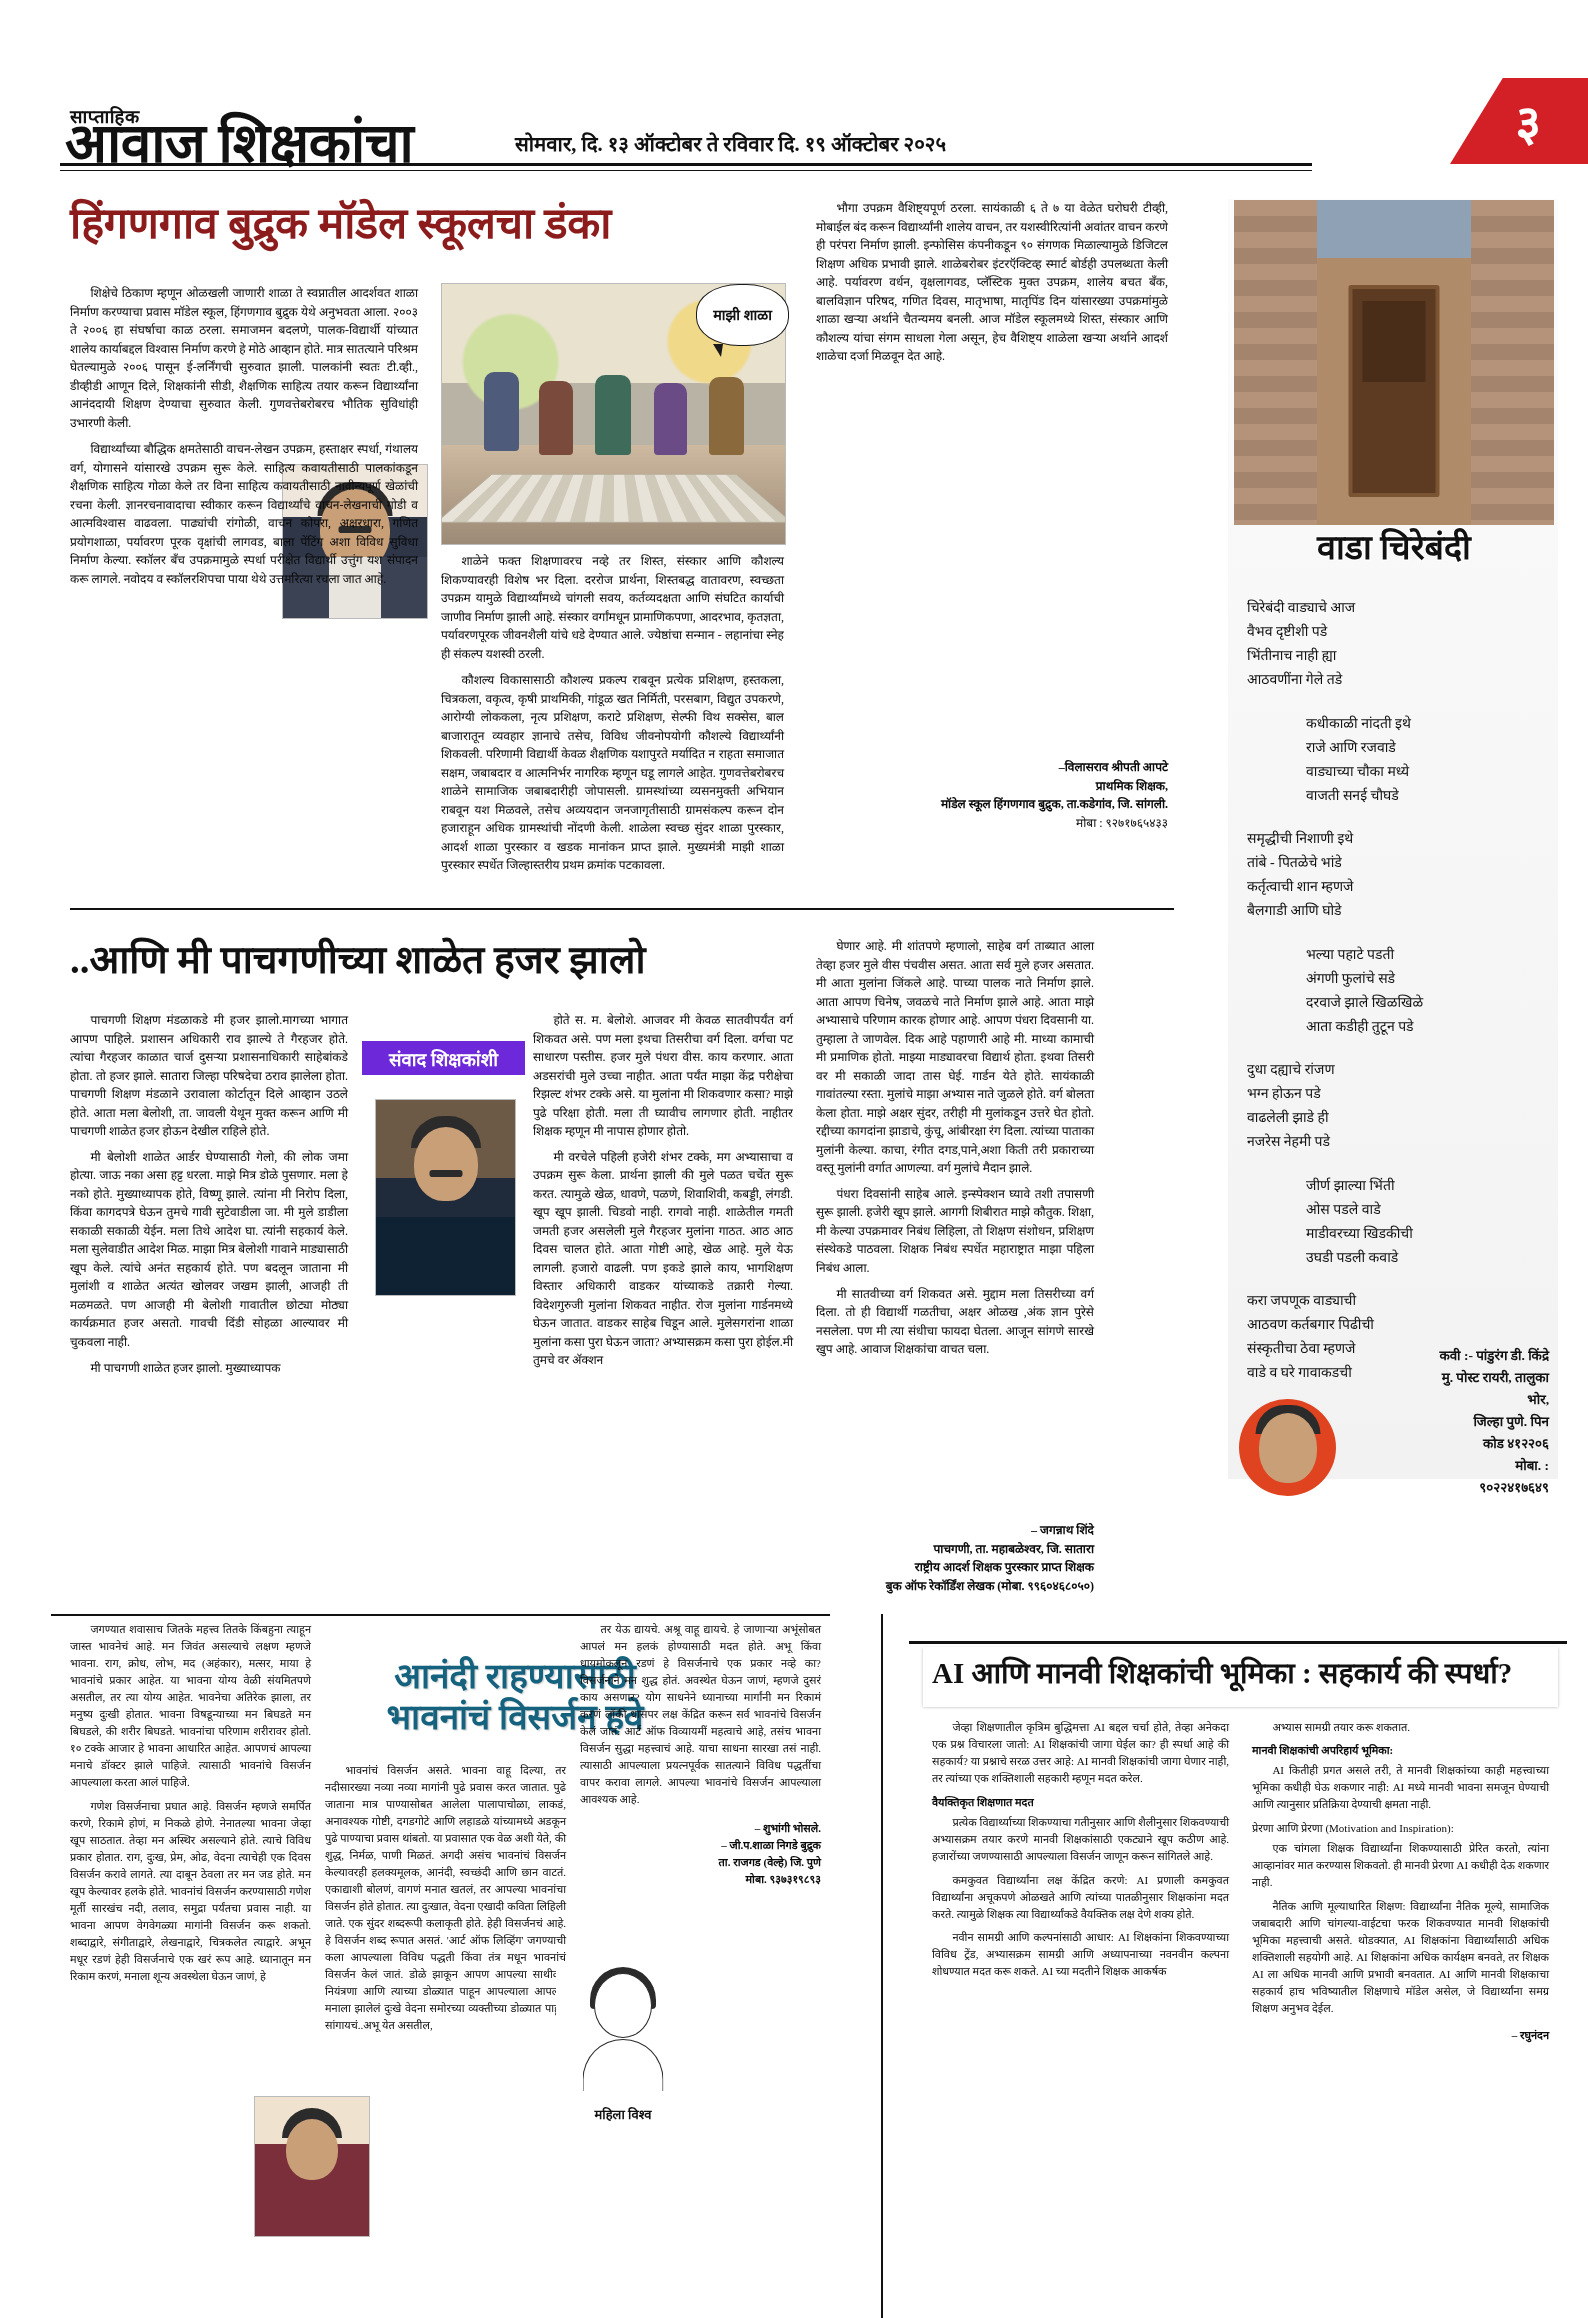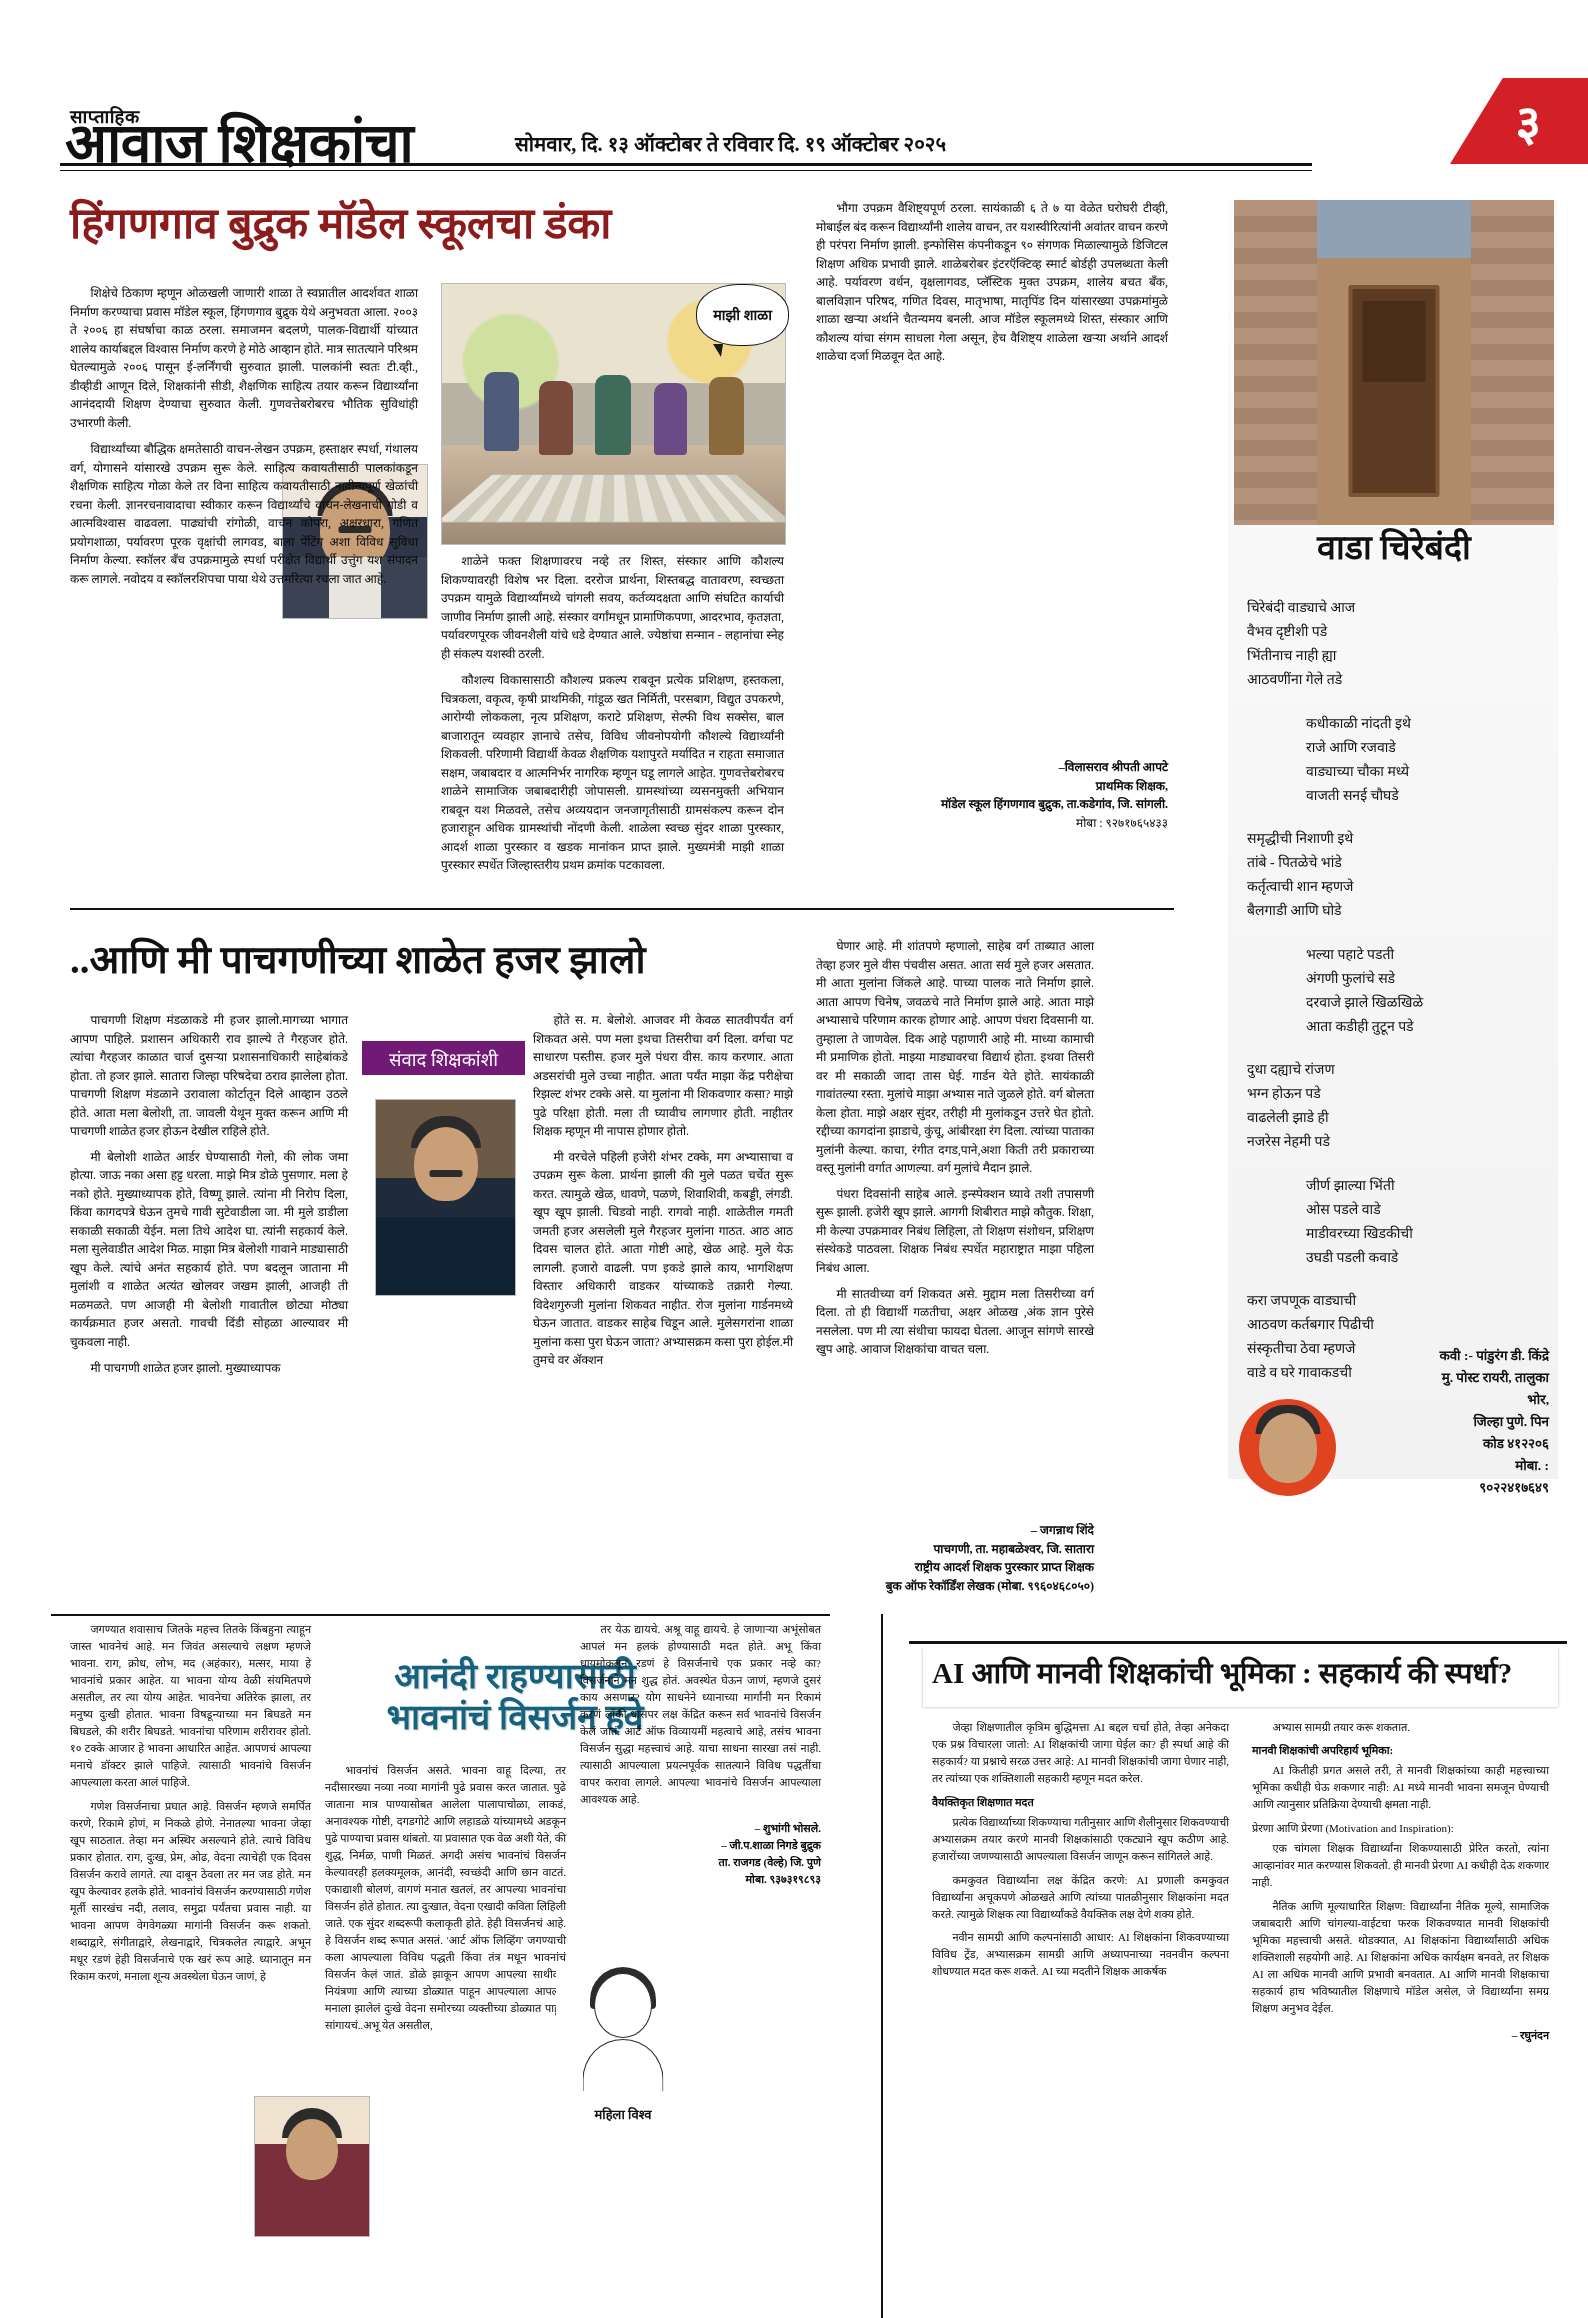--- a/index.html
+++ b/index.html
@@ -90,22 +90,22 @@
   .poem .st{margin-bottom:19.5px;}
   .poem .st.ind{padding-left:59px;margin-top:8px;}
   .poet{position:absolute;right:40px;bottom:0;width:199px;text-align:right;
         font-size:13.4px;line-height:22px;font-weight:700;color:#111;}
   .poet-photo{position:absolute;left:1239px;bottom:5.6px;width:97px;height:97px;
      border-radius:50%;background:#e0431f;overflow:hidden;}
 
   
   .a2-head{position:absolute;left:70px;top:937px;width:677px;font-size:39px;
            font-weight:700;color:#111;line-height:1.16;}
-  .badge{position:absolute;left:362px;top:1041px;width:163px;height:34px;background:#701a75;
-     color:#fff;font-size:18.5px;font-weight:400;display:flex;align-items:center;
+  .badge{position:absolute;left:362px;top:1041px;width:163px;height:34px;background:#6d28d9;
+     color:#fff;font-size:18.5px;font-weight:700;display:flex;align-items:center;
      justify-content:center;}
   .ph-p2{left:375px;top:1099px;width:139px;height:195px;
      background:linear-gradient(180deg,#6d5a46 0 40%, #1f2a3a 40% 100%);}
 
   
   .a3-head{position:absolute;left:325px;top:1656px;width:380px;font-size:35px;
      font-weight:700;color:#15627f;line-height:1.2;text-align:center;
      text-shadow:1.4px 1.4px 1.4px rgba(0,0,0,.18);}
   .a3-sub{position:absolute;left:325px;top:1697px;width:380px;font-size:35px;
      font-weight:700;color:#15627f;line-height:1.2;text-align:center;

